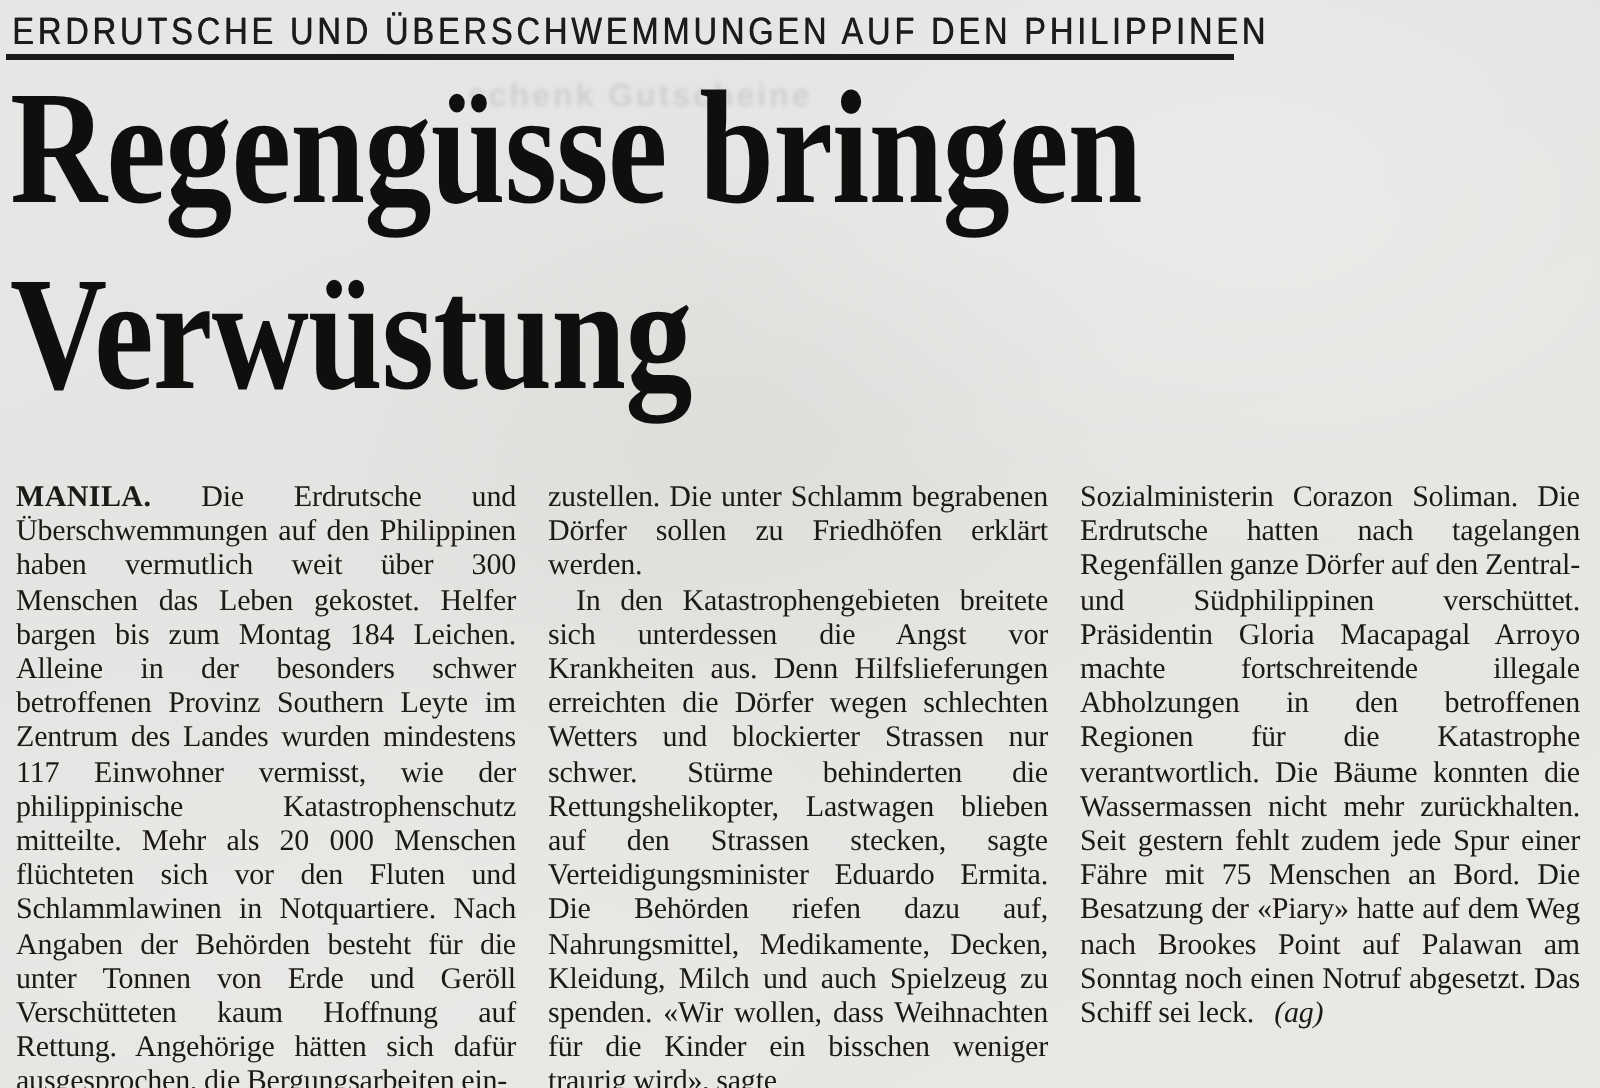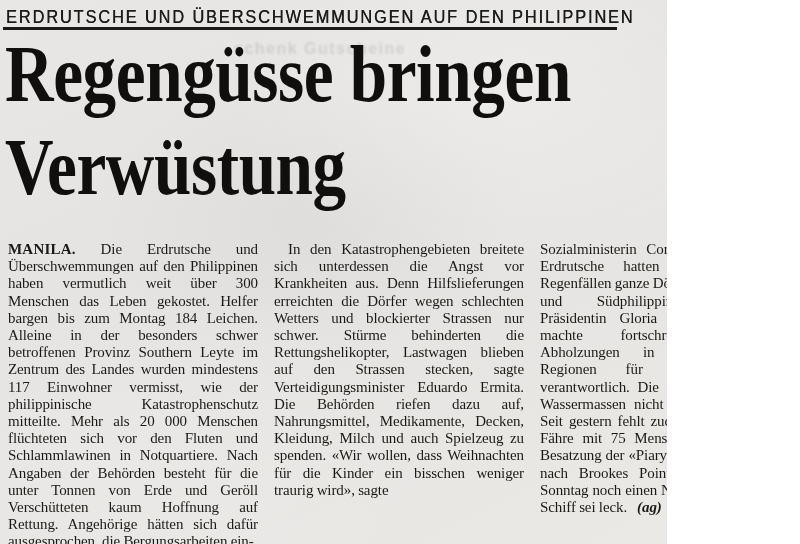--- a/index.html
+++ b/index.html
@@ -1,21 +1,21 @@
 <!DOCTYPE html>
 <html lang="de"><head>
 <meta charset="utf-8">
 <style>
   html,body{margin:0;padding:0;}
   body{
     width:800px;height:544px;overflow:hidden;
     font-family:"Liberation Serif",serif;
   }
   .page{
-    position:relative;width:667px;height:544px;overflow:hidden;
+    position:relative;width:800px;height:544px;overflow:hidden;
     background:
       radial-gradient(ellipse 420px 260px at 78% 18%, rgba(255,255,255,.28), transparent 70%),
       radial-gradient(ellipse 500px 300px at 15% 85%, rgba(255,255,255,.15), transparent 70%),
       radial-gradient(ellipse 300px 200px at 45% 40%, rgba(120,115,110,.05), transparent 70%),
       linear-gradient(155deg,#e8e7e5 0%,#e4e3e1 45%,#eae9e6 100%);
     color:#181614;
   }
   
   .kicker{
     position:absolute;left:6px;top:6px;
@@ -52,21 +52,21 @@
   .col{
     width:250px;
     font-size:15px;line-height:17.2px;color:#1c1a17;
     text-align:justify;text-justify:inter-word;
     letter-spacing:-.1px;word-spacing:-.3px;
     hyphens:auto;-webkit-hyphens:auto;
   }
   .col p{margin:0;}
   .col p.indent{text-indent:14px;}
   .dateline{letter-spacing:.2px;font-weight:bold;}
-  .byline{font-style:italic;margin-left:10px;white-space:nowrap;font-weight:bold;}
+  .byline{font-style:italic;margin-left:10px;white-space:nowrap;}
 </style>
 </head>
 <body>
 
 <div class="page">
 
   <div class="kicker">ERDRUTSCHE UND ÜBERSCHWEMMUNGEN AUF DEN PHILIPPINEN</div>
 
   <div class="kicker-rule"></div>
 
@@ -77,20 +77,21 @@
     <span class="hl">Verwüstung</span>
   </h1>
 
   <div class="body-cols">
 
     <div class="col" lang="de">
       <p><span class="dateline">MANILA.</span> <span>Die Erdrutsche und Überschwemmungen auf den Philippinen haben vermutlich weit über 300 Menschen das Leben gekostet. Helfer bargen bis zum Montag 184 Leichen. Alleine in der besonders schwer betroffenen Provinz Southern Leyte im Zentrum des Landes wurden mindestens 117 Einwohner vermisst, wie der philippinische Katastrophenschutz mitteilte. Mehr als 20 000 Menschen flüchteten sich vor den Fluten und Schlammlawinen in Notquartiere. Nach Angaben der Behörden besteht für die unter Tonnen von Erde und Geröll Verschütteten kaum Hoffnung auf Rettung. Angehörige hätten sich dafür ausgesprochen, die Bergungsarbeiten ein-</span></p>
     </div>
 
     <div class="col" lang="de">
+      <p>zustellen. Die unter Schlamm begrabenen Dörfer sollen zu Friedhöfen erklärt werden.</p>
       <p class="indent">In den Katastrophengebieten breitete sich unterdessen die Angst vor Krankheiten aus. Denn Hilfslieferungen erreichten die Dörfer wegen schlechten Wetters und blockierter Strassen nur schwer. Stürme behinderten die Rettungshelikopter, Lastwagen blieben auf den Strassen stecken, sagte Verteidigungsminister Eduardo Ermita. Die Behörden riefen dazu auf, Nahrungsmittel, Medikamente, Decken, Kleidung, Milch und auch Spielzeug zu spenden. «Wir wollen, dass Weihnachten für die Kinder ein bisschen weniger traurig wird», sagte</p>
     </div>
 
     <div class="col" lang="de">
       <p><span>Sozialministerin Corazon Soliman. Die Erdrutsche hatten nach tagelangen Regenfällen ganze Dörfer auf den Zentral- und Südphilippinen verschüttet. Präsidentin Gloria Macapagal Arroyo machte fortschreitende illegale Abholzungen in den betroffenen Regionen für die Katastrophe verantwortlich. Die Bäume konnten die Wassermassen nicht mehr zurückhalten. Seit gestern fehlt zudem jede Spur einer Fähre mit 75 Menschen an Bord. Die Besatzung der «Piary» hatte auf dem Weg nach Brookes Point auf Palawan am Sonntag noch einen Notruf abgesetzt. Das Schiff sei leck.</span><span class="byline">(ag)</span></p>
     </div>
 
   </div>
 </div>
 

